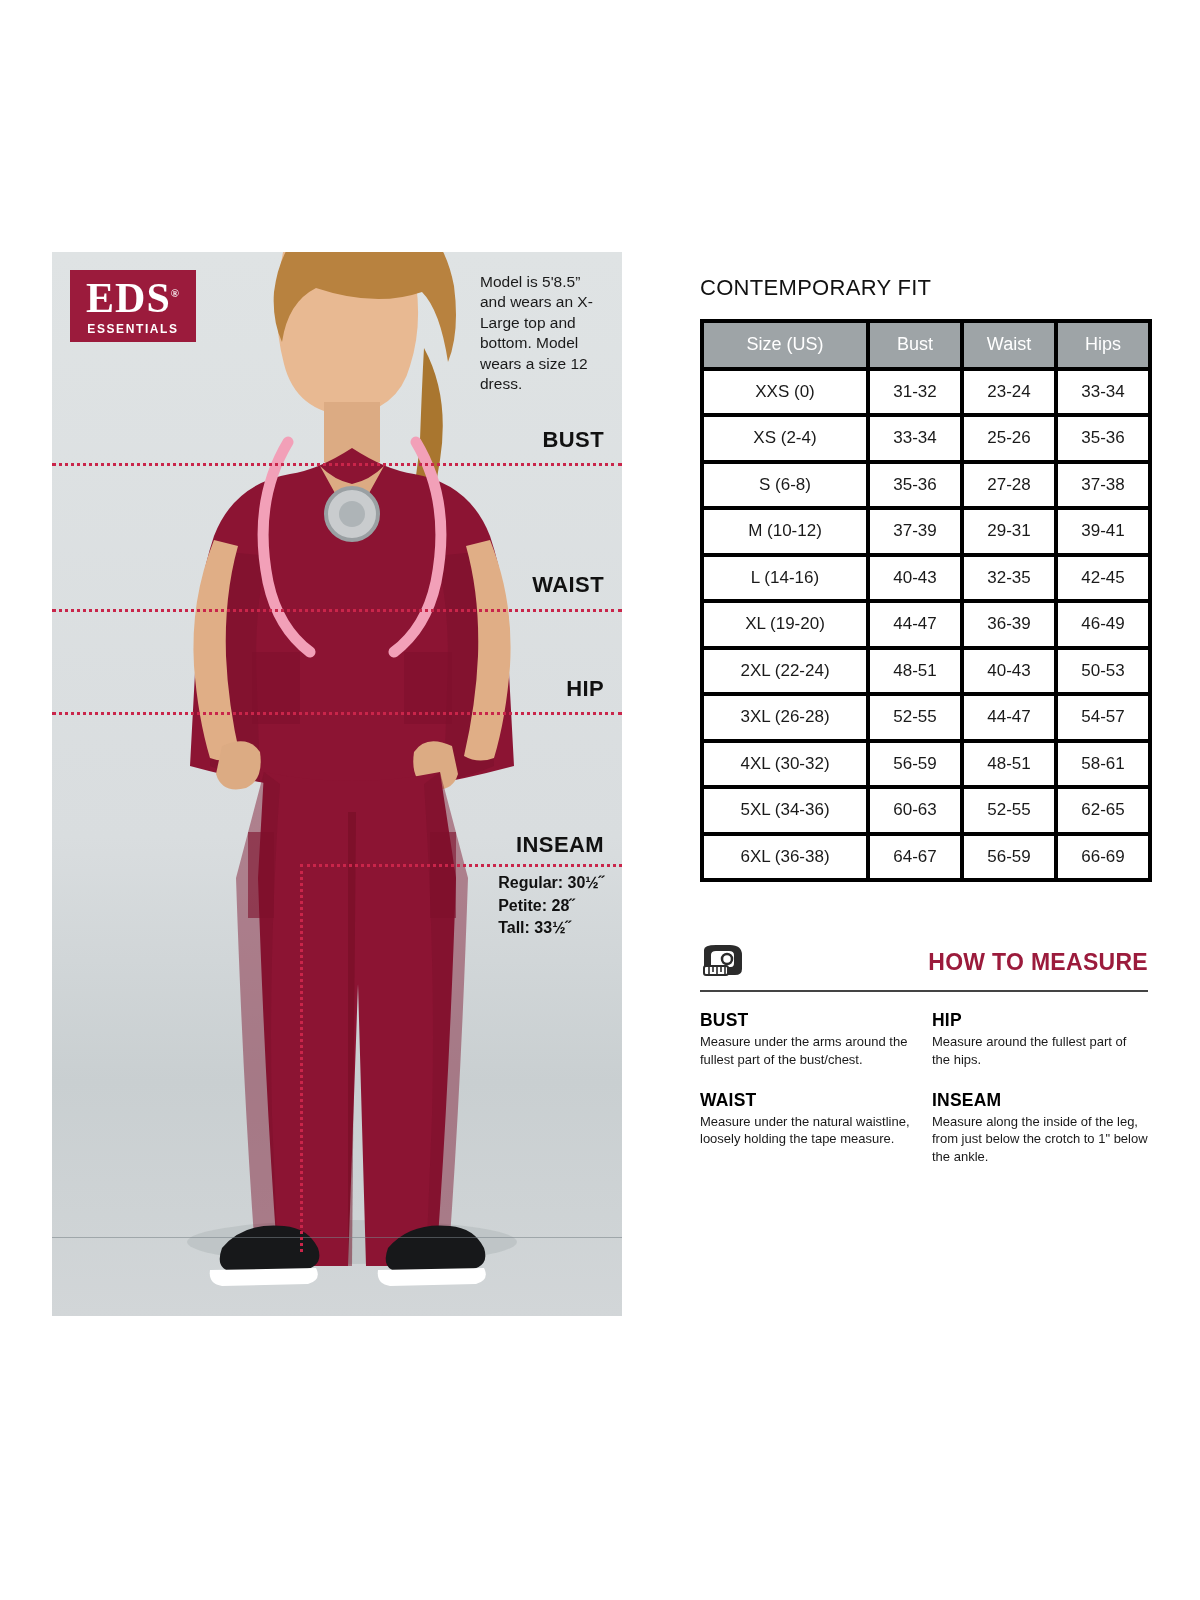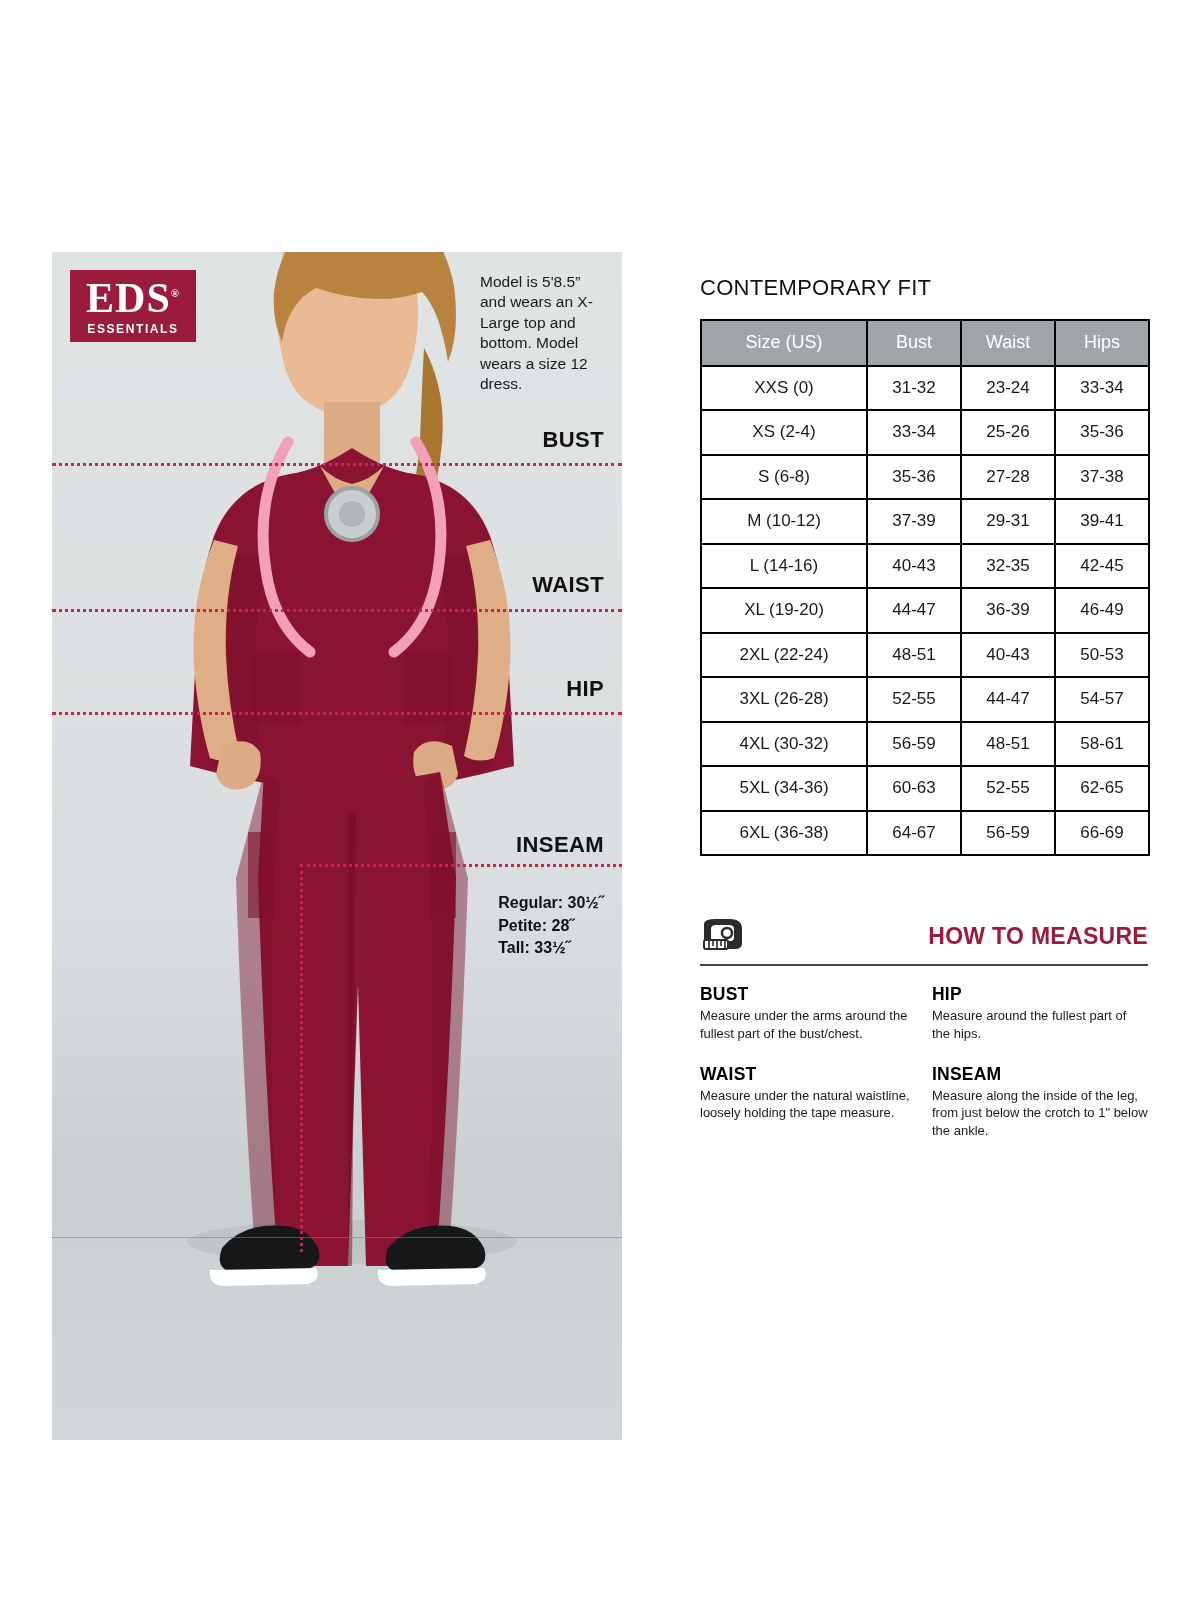--- a/index.html
+++ b/index.html
@@ -22,21 +22,21 @@
     width: 1200px;
     height: 1600px;
   }
 
   
   .photo-panel {
     position: absolute;
     left: 52px;
     top: 252px;
     width: 570px;
-    height: 1188px;
+    height: 1064px;
     background: linear-gradient(180deg, #dfe3e4 0%, #d9dddf 55%, #c9cfd1 78%, #d2d6d8 100%);
     overflow: hidden;
   }
   .floor-line {
     position: absolute;
     left: 0; right: 0;
     top: 985px;
     height: 1px;
     background: rgba(120,130,135,0.55);
   }
@@ -142,21 +142,21 @@
   }
 
   table.size-table {
     margin-top: 18px;
     border-collapse: collapse;
     width: 448px;
     table-layout: fixed;
   }
   table.size-table th,
   table.size-table td {
-    border: 2px solid #000000;
+    border: 4px solid #000000;
     text-align: center;
     font-size: 17px;
     color: #1a1a1a;
     height: 42.5px;
     padding: 0;
   }
   table.size-table thead th {
     background: #9ea4a7;
     color: #ffffff;
     font-weight: normal;
@@ -286,21 +286,21 @@
 
     <div class="meas-label" style="top:320px;">WAIST</div>
     <div class="dash-line" style="top:357px;"></div>
 
     <div class="meas-label" style="top:424px;">HIP</div>
     <div class="dash-line" style="top:460px;"></div>
 
     <div class="meas-label" style="top:580px;">INSEAM</div>
     <div class="dash-line" style="top:612px; left:248px;"></div>
     <div class="inseam-vline" style="left:248px; top:612px; height:388px;"></div>
-    <div class="inseam-values" style="top:640px;">
+    <div class="inseam-values" style="top:620px;">
       <div>Regular: 30½˝</div>
       <div>Petite: 28˝</div>
       <div>Tall: 33½˝</div>
     </div>
   </div>
 
   <div class="right">
 
     <div class="title-line2">CONTEMPORARY FIT</div>
 

